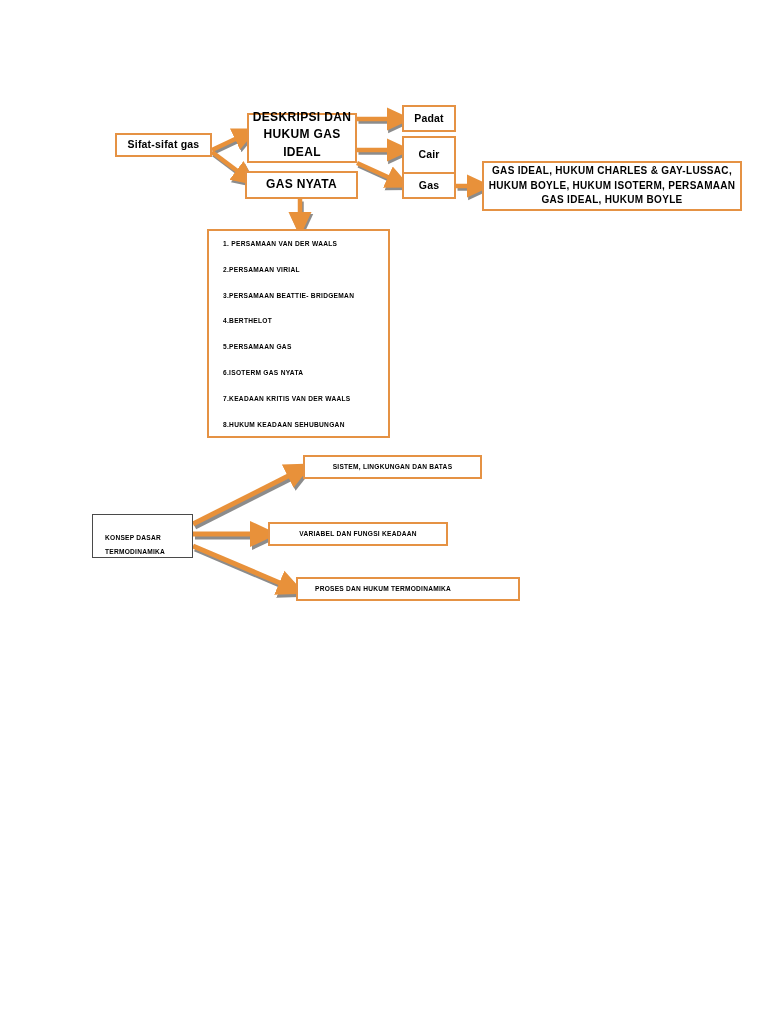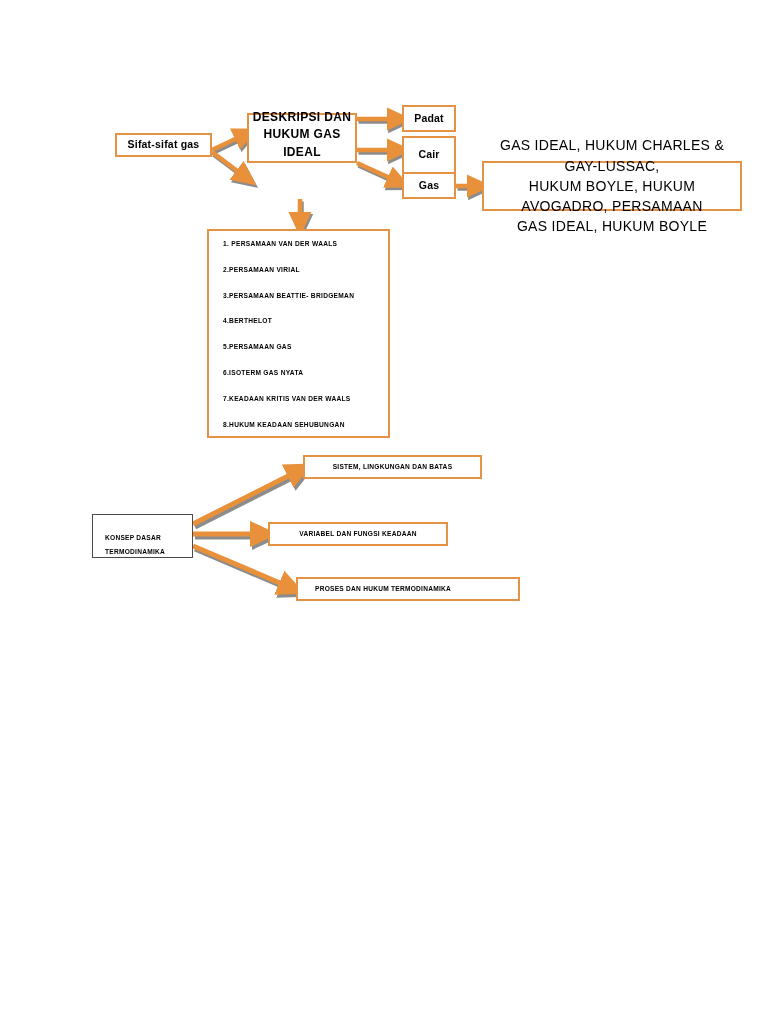--- a/index.html
+++ b/index.html
@@ -76,22 +76,22 @@
     font-size: 10.5px;
     font-weight: 600;
     letter-spacing: 0.2px;
   }
   .t-caps {
     font-size: 12px;
     font-weight: bold;
     letter-spacing: 0.35px;
   }
   .t-caps-sm {
-    font-size: 14px;
-    font-weight: normal;
+    font-size: 10px;
+    font-weight: bold;
     letter-spacing: 0.3px;
   }
   .t-caps-xs {
     font-size: 6.6px;
     font-weight: bold;
     letter-spacing: 0.25px;
   }
 
   
   .listbox {
@@ -183,36 +183,39 @@
 
   <div class="box" style="left:115px; top:133px; width:97px; height:24px;">
     <span class="txt t-normal">Sifat-sifat gas</span>
   </div>
 
   <div class="box" style="left:247px; top:113px; width:110px; height:50px; flex-direction:column;">
     <span class="txt t-caps">DESKRIPSI DAN</span>
     <span class="txt t-caps">HUKUM GAS IDEAL</span>
   </div>
 
+  <div class="box" style="left:245px; top:171px; width:113px; height:28px;">
+    <span class="txt t-caps">GAS NYATA</span>
+  </div>
 
   <div class="box" style="left:402px; top:105px; width:54px; height:27px;">
     <span class="txt t-normal">Padat</span>
   </div>
 
   <div class="box" style="left:402px; top:136px; width:54px; height:38px;">
     <span class="txt t-normal">Cair</span>
   </div>
 
   <div class="box" style="left:402px; top:172px; width:54px; height:27px;">
     <span class="txt t-normal">Gas</span>
   </div>
 
   <div class="box" style="left:482px; top:161px; width:260px; height:50px; flex-direction:column; justify-content:center;">
     <span class="txt t-caps-sm">GAS IDEAL, HUKUM CHARLES  &amp; GAY-LUSSAC,</span>
-    <span class="txt t-caps-sm">HUKUM BOYLE, HUKUM AVOGADRO, PERSAMAAN</span>
+    <span class="txt t-caps-sm">HUKUM BOYLE, HUKUM ISOTERM, PERSAMAAN</span>
     <span class="txt t-caps-sm">GAS IDEAL, HUKUM BOYLE</span>
   </div>
 
   <div class="listbox" style="left:207px; top:229px; width:183px; height:209px;">
     <div class="li">1. PERSAMAAN VAN DER WAALS</div>
     <div class="li">2.PERSAMAAN VIRIAL</div>
     <div class="li">3.PERSAMAAN BEATTIE- BRIDGEMAN</div>
     <div class="li">4.BERTHELOT</div>
     <div class="li">5.PERSAMAAN GAS</div>
     <div class="li">6.ISOTERM GAS NYATA</div>

